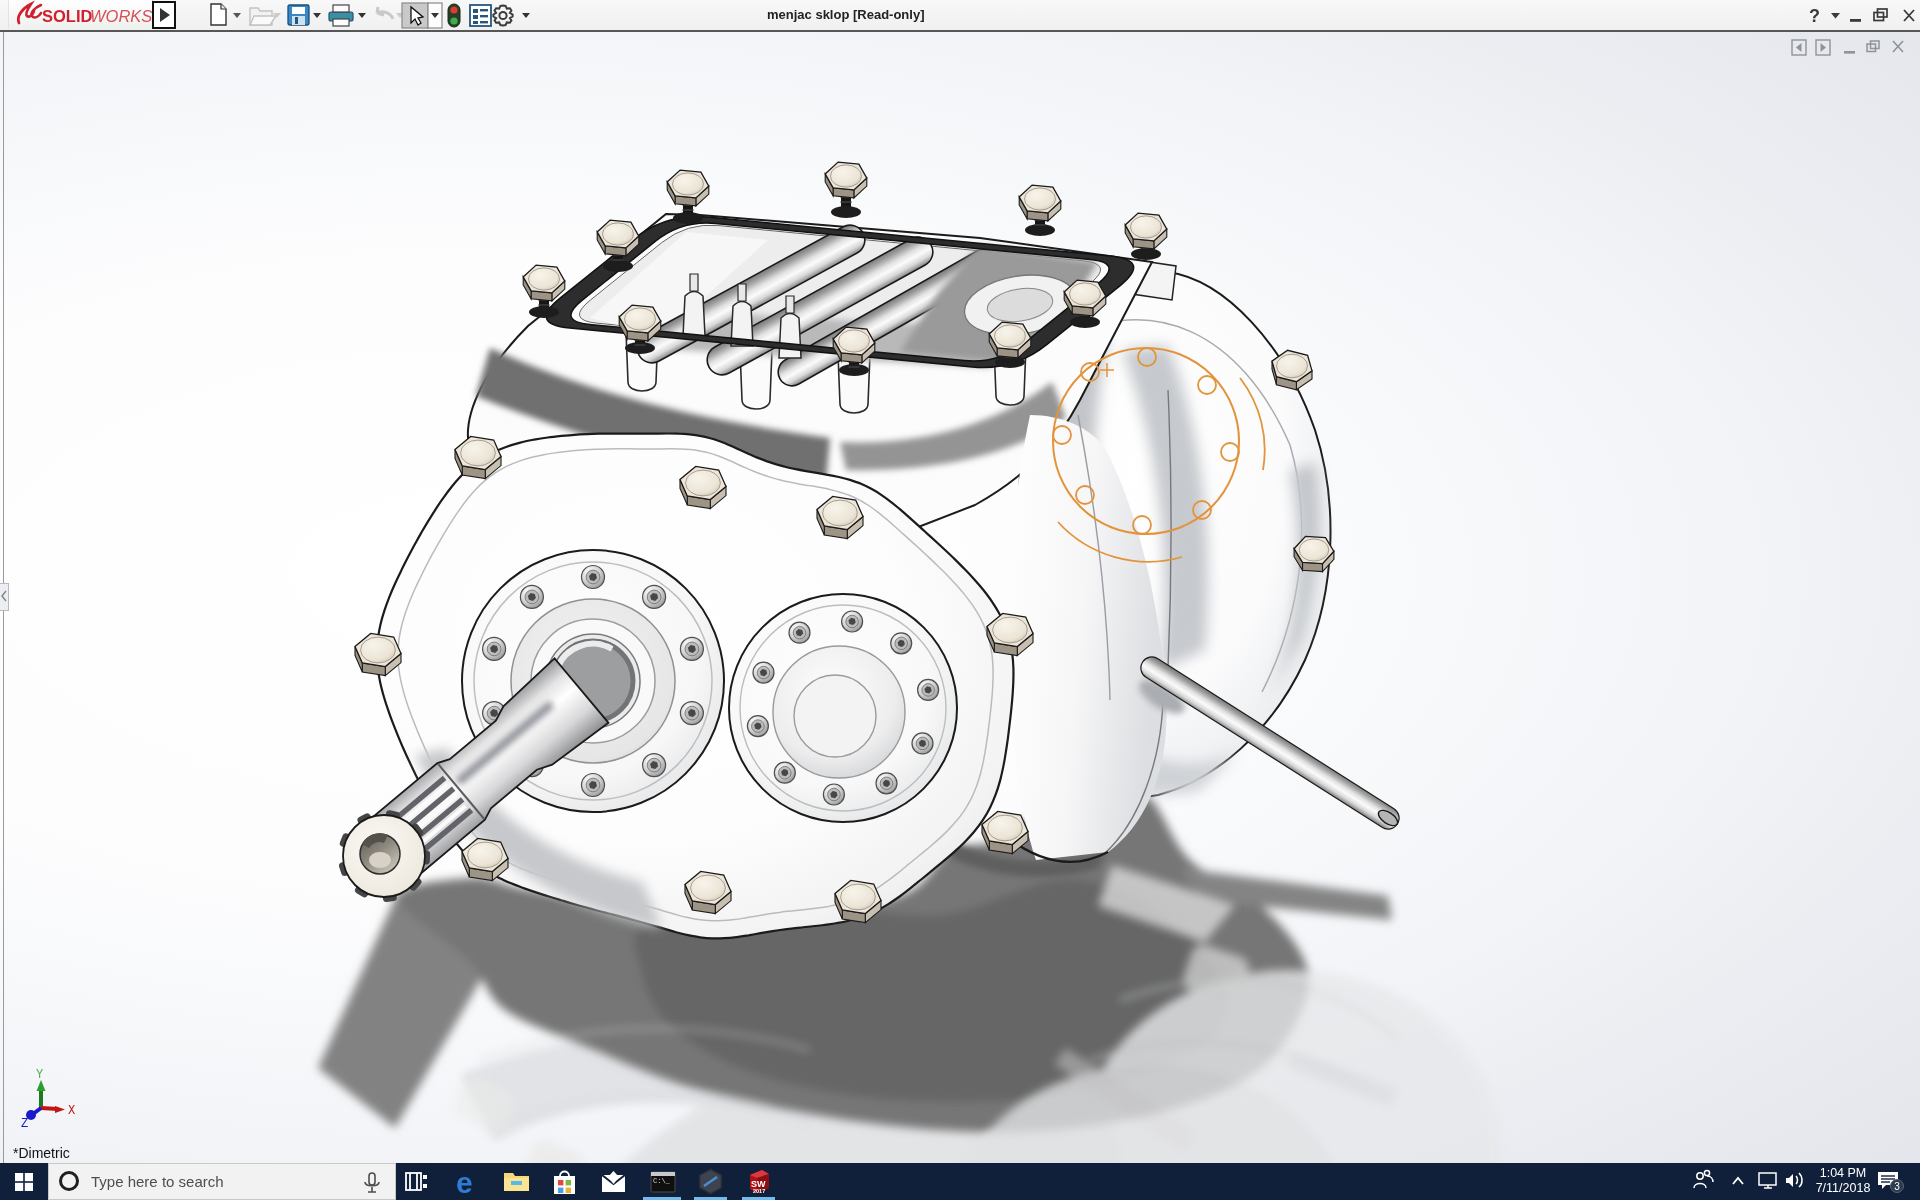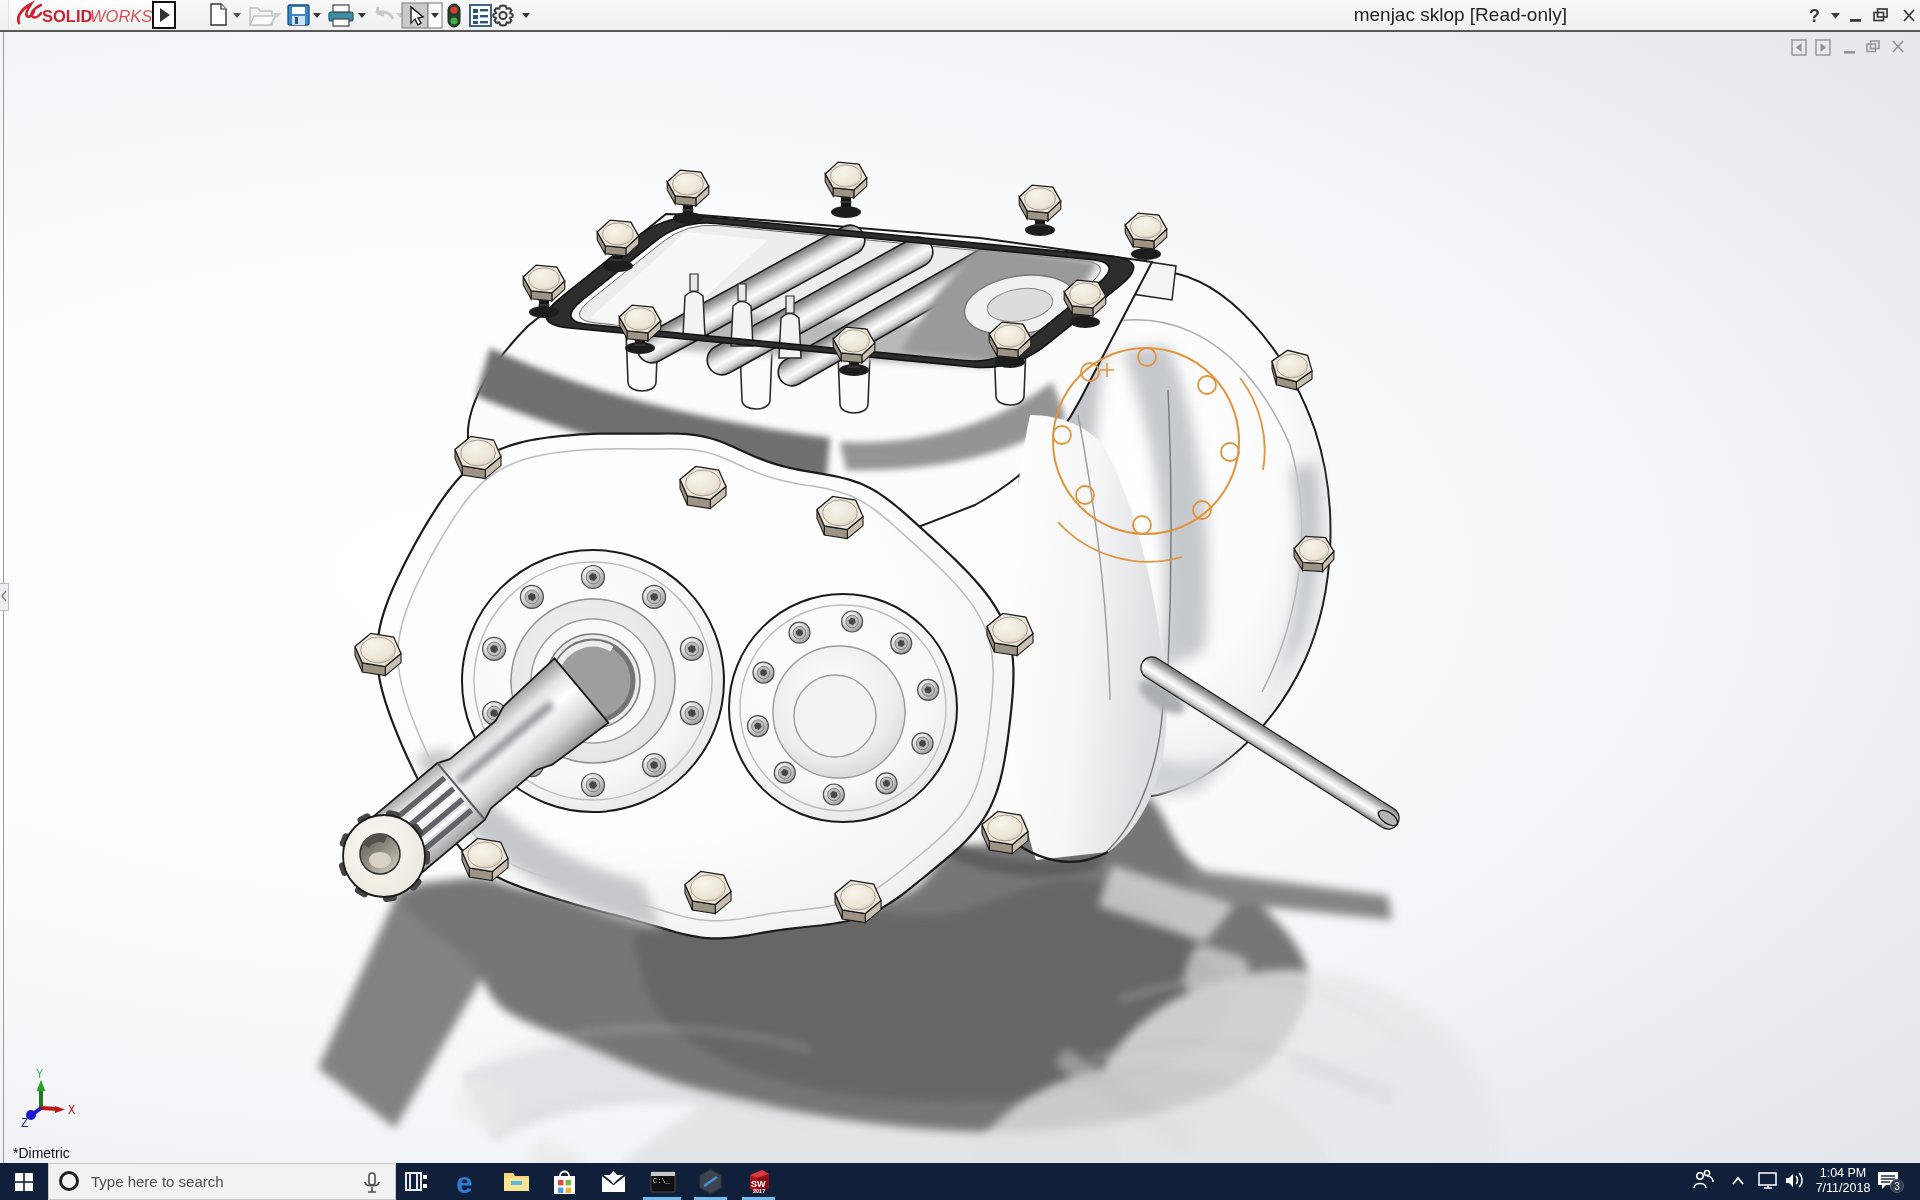--- a/index.html
+++ b/index.html
@@ -5,22 +5,22 @@
 html,body{margin:0;padding:0;width:1920px;height:1200px;overflow:hidden;
   font-family:"Liberation Sans",sans-serif;background:#fff;}
 #titlebar{position:absolute;left:0;top:0;width:1920px;height:30px;
   background:linear-gradient(#f8f8f8,#f0f0f0);border-bottom:2px solid #575757;}
 #logo{position:absolute;left:8px;top:0;width:143px;height:29px;
   background:linear-gradient(#ffffff,#eef1ee);border-right:1px solid #cfcfcf;border-left:1px solid #e3e3e3;}
 #menubtn{position:absolute;left:152px;top:1px;width:24px;height:28px;background:#fff;
   border:2px solid #111;box-sizing:border-box;}
 #menubtn div{position:absolute;left:6px;top:5px;width:0;height:0;
   border-left:10px solid #333;border-top:7px solid transparent;border-bottom:7px solid transparent;}
-#doctitle{position:absolute;left:767px;top:0;width:800px;height:30px;text-align:right;
-  line-height:30px;font-size:19px;color:#222;}
+#doctitle{position:absolute;left:767px;top:0;width:800px;height:30px;text-align:left;
+  line-height:30px;font-size:13px;color:#222;font-weight:bold;}
 #winctrl{position:absolute;right:6px;top:0;height:30px;color:#3a3a3a;}
 #docctrl{position:absolute;right:10px;top:6px;height:22px;color:#8e939c;}
 #viewport{position:absolute;left:0;top:32px;width:1920px;height:1131px;
   background:radial-gradient(112% 88% at 25% 48%, #ffffff 0%, #fdfdfe 32%, #f3f5f8 56%, #e9ebf0 76%, #dfe2e9 100%);}
 #vpline{position:absolute;left:3px;top:0;width:1px;height:1131px;background:#9a9a9a;}
 #dimetric{position:absolute;left:13px;top:1113px;font-size:14px;font-weight:normal;color:#111;}
 #taskbar{position:absolute;left:0;top:1163px;width:1920px;height:37px;background:#10203a;}
 #startbtn{position:absolute;left:0;top:0;width:48px;height:37px;}
 #searchbox{position:absolute;left:48px;top:0;width:348px;height:37px;background:#f2f2f2;
   border:1px solid #c8c8c8;box-sizing:border-box;}

